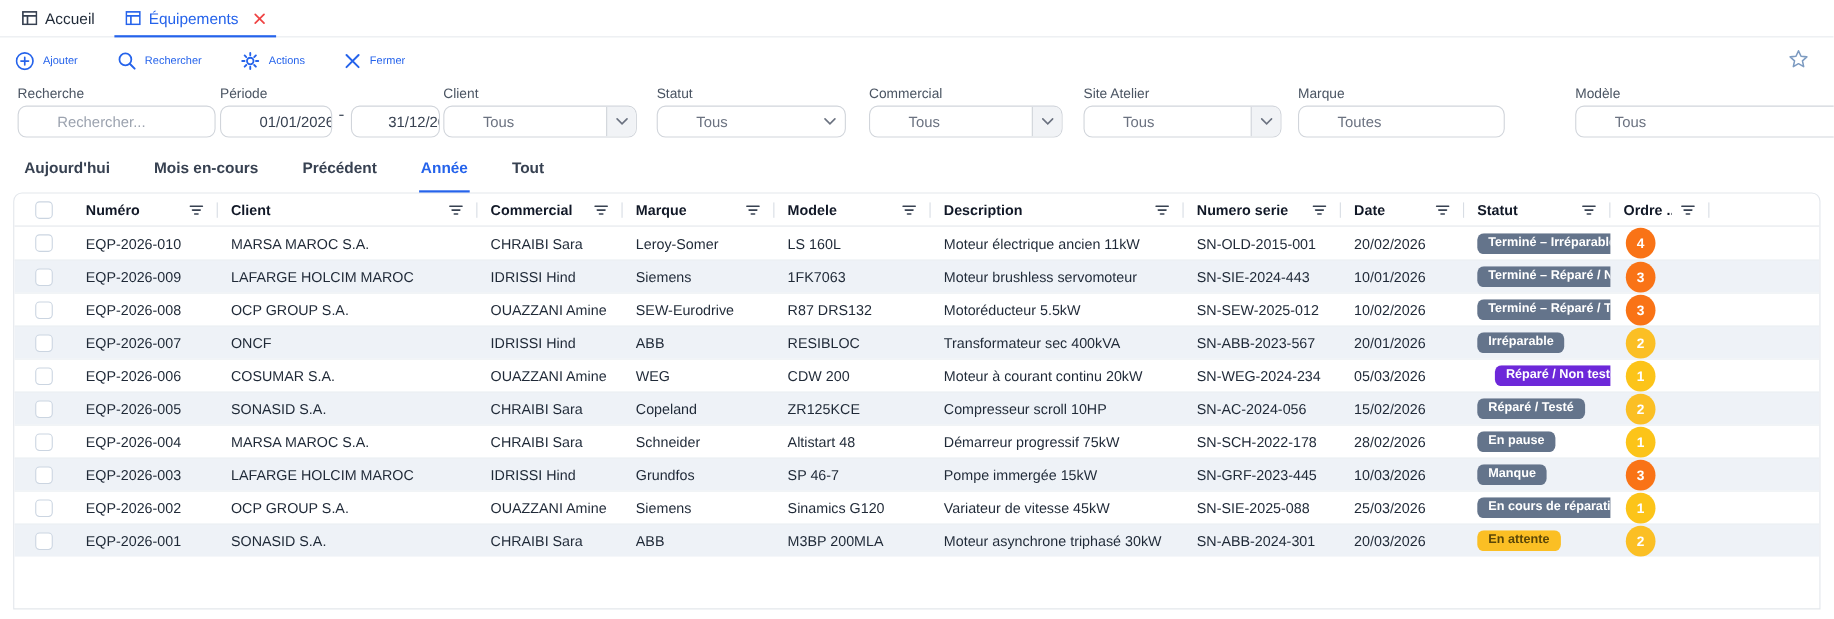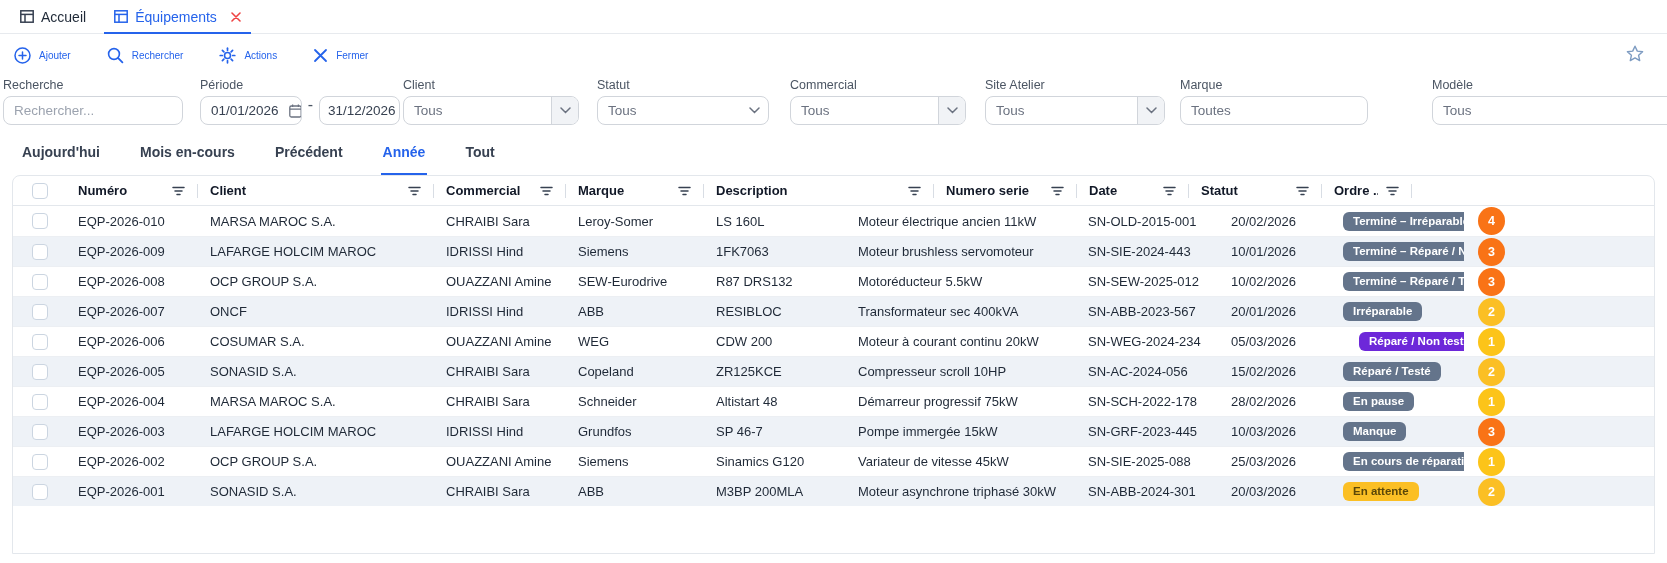--- a/index.html
+++ b/index.html
@@ -19,21 +19,21 @@
   .toolbar { height:42px; display:flex; align-items:center; gap:36px; padding-left:14px; position:relative; }
   .tool-btn { display:flex; align-items:center; gap:8px; color:#2563eb; font-size:10px; cursor:pointer; }
   .tool-btn svg { display:block; }
   .fav-star { position:absolute; right:22px; top:10px; }
 
   
   .filterbar { position:relative; height:52px; margin-top:2px; }
   .fgroup { position:absolute; top:0; }
   .flabel { font-size:12.5px; color:#4b5563; margin-bottom:4px; }
   .fctrl { height:29px; border:1px solid #d1d5db; border-radius:8px; background:#fff;
-           display:flex; align-items:center; font-size:13.5px; overflow:hidden; }
+           display:flex; align-items:center; font-size:13.5px; overflow:hidden;padding-left:25px; }
   .fctrl .val { padding:0 10px; color:#6b7280; flex:1; white-space:nowrap; }
   .fctrl .val.dark { color:#374151; }
   .fctrl .ph { padding:0 10px; color:#9ca3af; flex:1; }
   .chev { color:#6b7280; display:flex; padding:0 8px; }
   .chev-seg { width:27px; align-self:stretch; display:flex; align-items:center; justify-content:center;
               border-left:1px solid #d1d5db; background:#f1f3f6; color:#6b7280; }
   .cal-icon { color:#6b7280; display:flex; padding-right:8px; }
 
   
   .quickbar { display:flex; padding-left:20px; margin-top:10px; }
@@ -146,21 +146,21 @@
   </div>
   <span class="fav-star">
     <svg width="20" height="20" viewBox="0 0 20 20">
         <path d="M10 2.2 L12.3 7.1 L17.6 7.7 L13.6 11.3 L14.7 16.6 L10 13.9 L5.3 16.6 L6.4 11.3 L2.4 7.7 L7.7 7.1 Z" fill="none" stroke="#7d9bc1" stroke-width="1.4" stroke-linejoin="round"></path>
       </svg>
   </span>
 </div>
 
 <div class="filterbar">
 
-  <div class="fgroup" style="left:3px; width:180px;">
+  <div class="fgroup" style="left:16px; width:180px;">
     <div class="flabel">Recherche</div>
     <div class="fctrl">
       <span class="ph">Rechercher...</span>
     </div>
   </div>
 
   <div class="fgroup" style="left:200px; width:200px;">
     <div class="flabel">Période</div>
     <div style="display:flex; align-items:flex-start;">
       <div class="fctrl" style="width:103px;">
@@ -298,20 +298,32 @@
       <span class="flt">
           <svg width="13" height="10" viewBox="0 0 13 10">
             <g stroke="#374151" stroke-width="1.5" stroke-linecap="round">
               <line x1="1" y1="1.5" x2="12" y2="1.5"></line>
               <line x1="3" y1="5" x2="10" y2="5"></line>
               <line x1="5" y1="8.5" x2="8" y2="8.5"></line>
             </g>
           </svg>
         </span>
     </div>
+    <div class="hcell c-modele">
+      <span class="hlabel">Modele</span>
+      <span class="flt">
+          <svg width="13" height="10" viewBox="0 0 13 10">
+            <g stroke="#374151" stroke-width="1.5" stroke-linecap="round">
+              <line x1="1" y1="1.5" x2="12" y2="1.5"></line>
+              <line x1="3" y1="5" x2="10" y2="5"></line>
+              <line x1="5" y1="8.5" x2="8" y2="8.5"></line>
+            </g>
+          </svg>
+        </span>
+    </div>
     <div class="hcell c-desc">
       <span class="hlabel">Description</span>
       <span class="flt">
           <svg width="13" height="10" viewBox="0 0 13 10">
             <g stroke="#374151" stroke-width="1.5" stroke-linecap="round">
               <line x1="1" y1="1.5" x2="12" y2="1.5"></line>
               <line x1="3" y1="5" x2="10" y2="5"></line>
               <line x1="5" y1="8.5" x2="8" y2="8.5"></line>
             </g>
           </svg>

